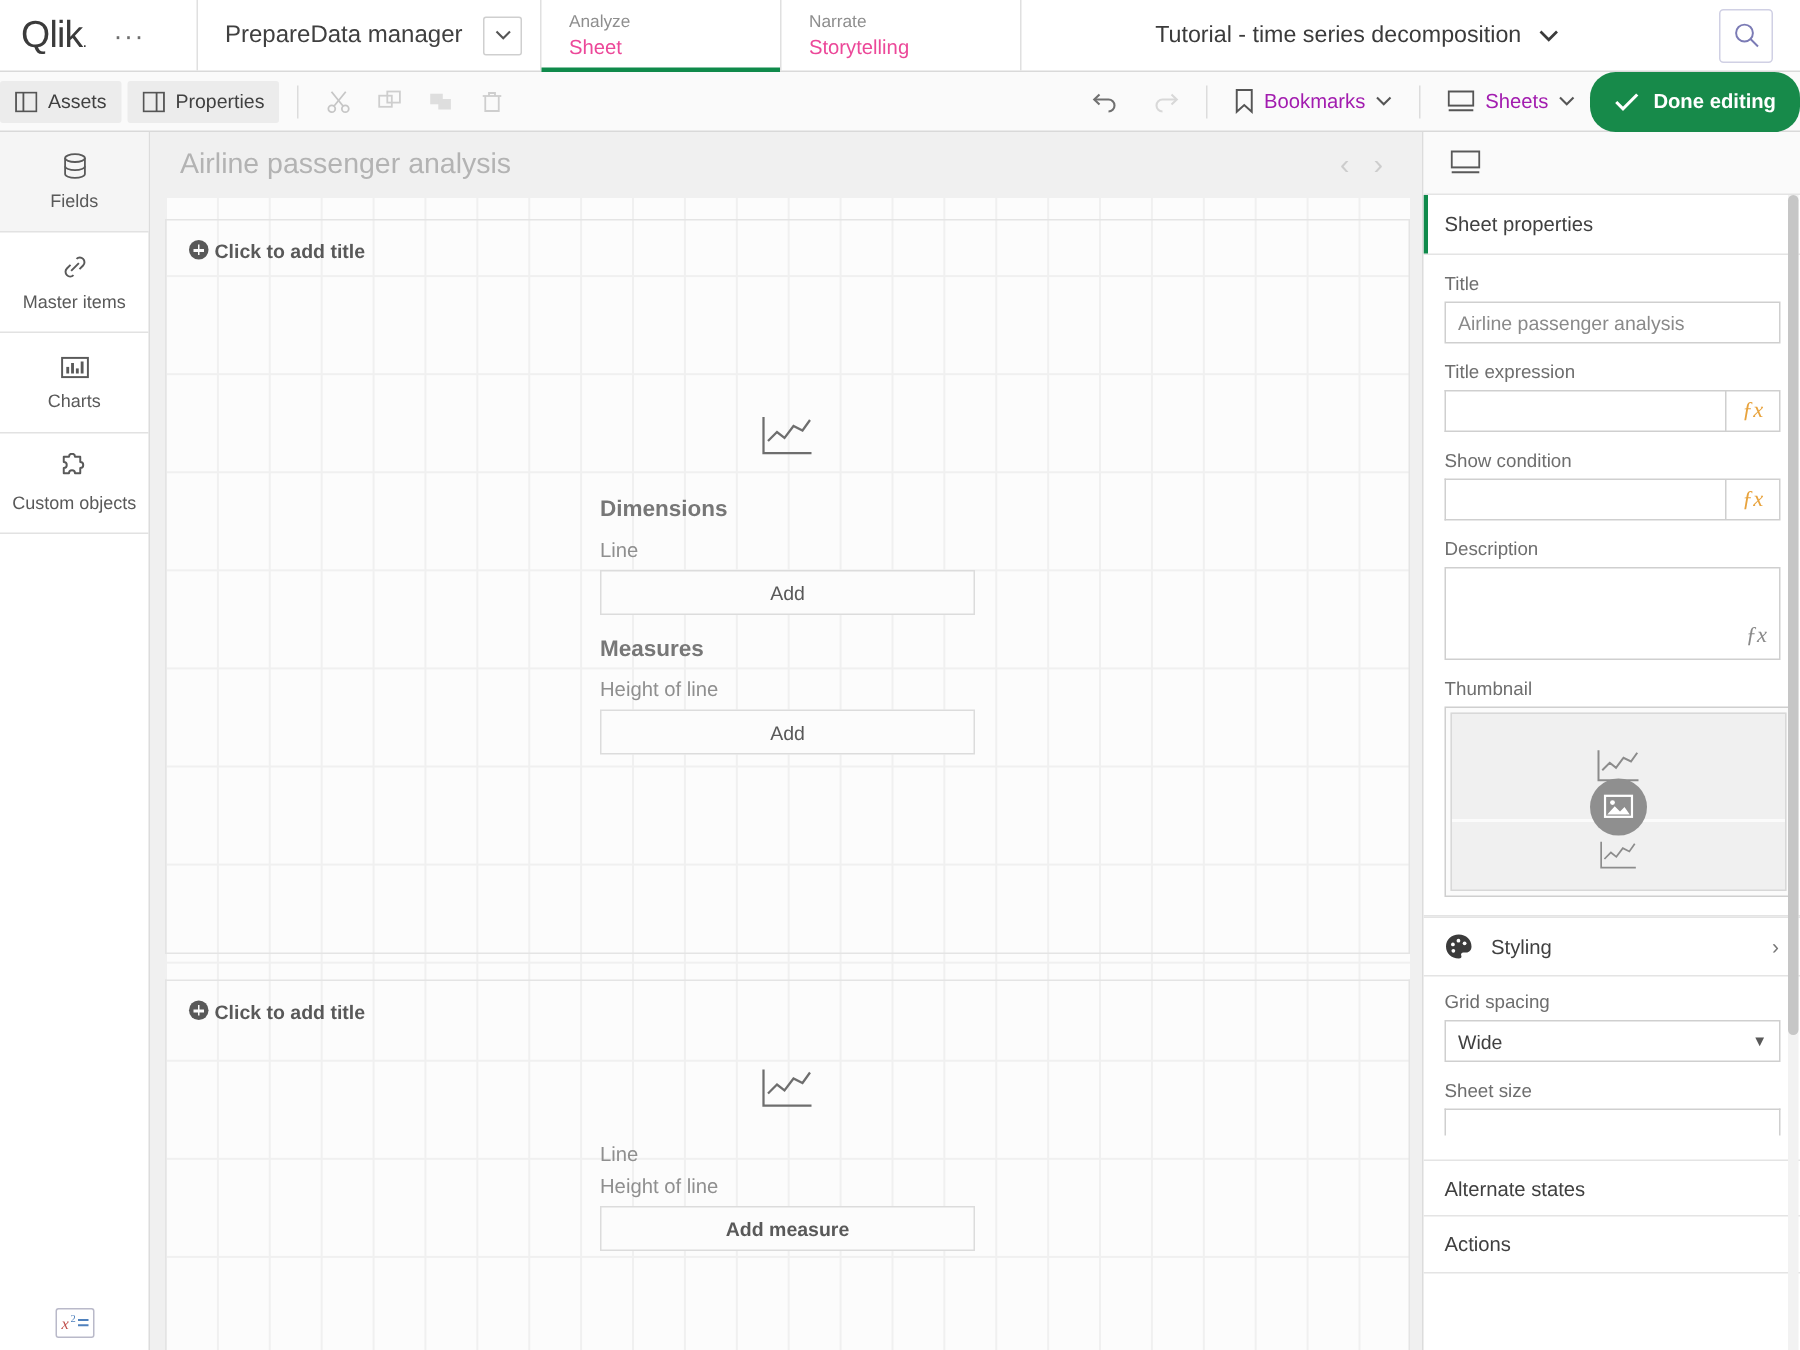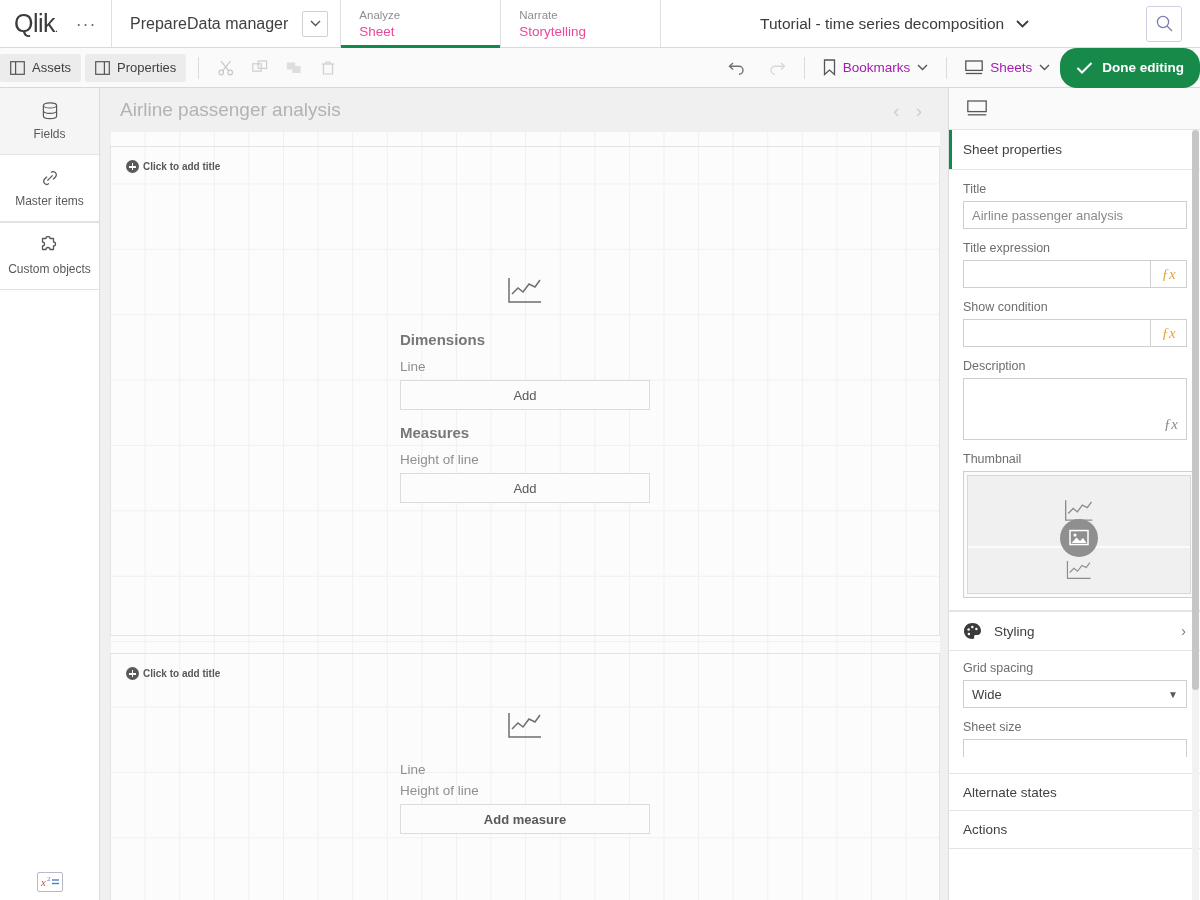--- a/index.html
+++ b/index.html
@@ -12,21 +12,21 @@
   }
   #app { position: relative; width: 1200px; height: 900px; }
 
   
   .topbar {
     position: absolute; top: 0; left: 0; width: 1200px; height: 48px;
     background: #ffffff; border-bottom: 1px solid #d9d9d9;
     display: flex; align-items: stretch;
   }
   .logo-cell {
-    width: 112px; display: flex; align-items: center; gap: 16px;
+    width: 132px; display: flex; align-items: center; gap: 16px;
     padding-left: 14px; border-right: 1px solid #e0e0e0;
   }
   .qlik-logo { font-size: 25px; letter-spacing: -0.5px; color: #3b3b3b; font-family: "Liberation Sans", sans-serif; font-weight: 400; position: relative; }
   .qlik-logo .dot { font-size: 11px; }
   .ellipsis-btn {
     color: #6e6e6e; font-size: 18px; line-height: 10px; letter-spacing: 1px;
     cursor: pointer; padding: 0 2px; user-select: none;
   }
   .navcell {
     display: flex; flex-direction: column; justify-content: center;
@@ -128,22 +128,22 @@
     background-size: 34.6px 65.4px;
     background-position: 0 -14px;
   }
   .obj {
     position: absolute; background: rgba(252,252,252,0.0);
     border: 1px solid #e4e4e4; overflow: hidden;
   }
   .obj.obj1 { left: 0; top: 14px; width: 830px; height: 490px; }
   .obj.obj2 { left: 0; top: 521px; width: 830px; height: 247px; border-bottom: none; }
   .obj-title {
-    display: flex; align-items: center; gap: 4px;
-    padding: 13px 0 0 15px; font-size: 10px; font-weight: bold; color: #595959;
+    display: flex; gap: 4px;
+    padding: 13px 0 0 15px; font-size: 13px; font-weight: bold; color: #595959;
     cursor: pointer;
   }
   .plus-circle {
     width: 13px; height: 13px; border-radius: 50%; background: #595959;
     position: relative; display: inline-block; flex: none;
   }
   .plus-circle::before, .plus-circle::after {
     content: ""; position: absolute; background: #fcfcfc;
   }
   .plus-circle::before { left: 3px; right: 3px; top: 6px; height: 1.5px; }
@@ -410,20 +410,30 @@
     <div class="rail-item">
       <svg width="20" height="20" viewBox="0 0 20 20">
         <path d="M7.4 12.6 L12.6 7.4" stroke="#595959" stroke-width="1.3" fill="none"></path>
         <path d="M11 4.6 A3 3 0 0 1 15.4 9 L13 11.4" fill="none" stroke="#595959" stroke-width="1.3"></path>
         <path d="M9 15.4 A3 3 0 0 1 4.6 11 L7 8.6" fill="none" stroke="#595959" stroke-width="1.3"></path>
       </svg>
       <span>Master items</span>
     </div>
     <div class="rail-divider"></div>
 
+    <div class="rail-item">
+      <svg width="20" height="18" viewBox="0 0 20 18">
+        <rect x="1.4" y="2.6" width="17.2" height="12.8" fill="none" stroke="#595959" stroke-width="1.3"></rect>
+        <rect x="4.2" y="8.6" width="1.9" height="4.4" fill="#595959"></rect>
+        <rect x="7.4" y="6" width="1.9" height="7" fill="#595959"></rect>
+        <rect x="10.6" y="9.6" width="1.9" height="3.4" fill="#595959"></rect>
+        <rect x="13.8" y="5" width="1.9" height="8" fill="#595959"></rect>
+      </svg>
+      <span>Charts</span>
+    </div>
     <div class="rail-divider"></div>
 
     <div class="rail-item">
       <svg width="22" height="20" viewBox="0 0 22 20">
         <path d="M7 2.5 A2 2 0 0 1 11 2.5 L14.5 2.5 L14.5 6 A2 2 0 0 1 14.5 10 L14.5 13.5 L11 13.5 A2 2 0 0 0 7 13.5 L3.5 13.5 L3.5 10 A2 2 0 0 0 3.5 6 L3.5 2.5 Z" fill="none" stroke="#595959" stroke-width="1.3" stroke-linejoin="round"></path>
       </svg>
       <span>Custom objects</span>
     </div>
     <div class="rail-divider"></div>
 

